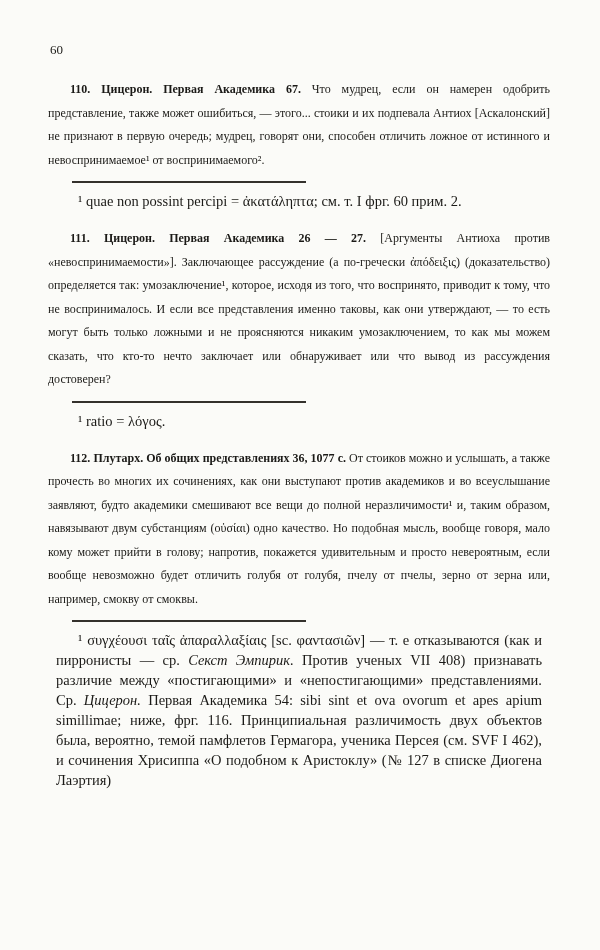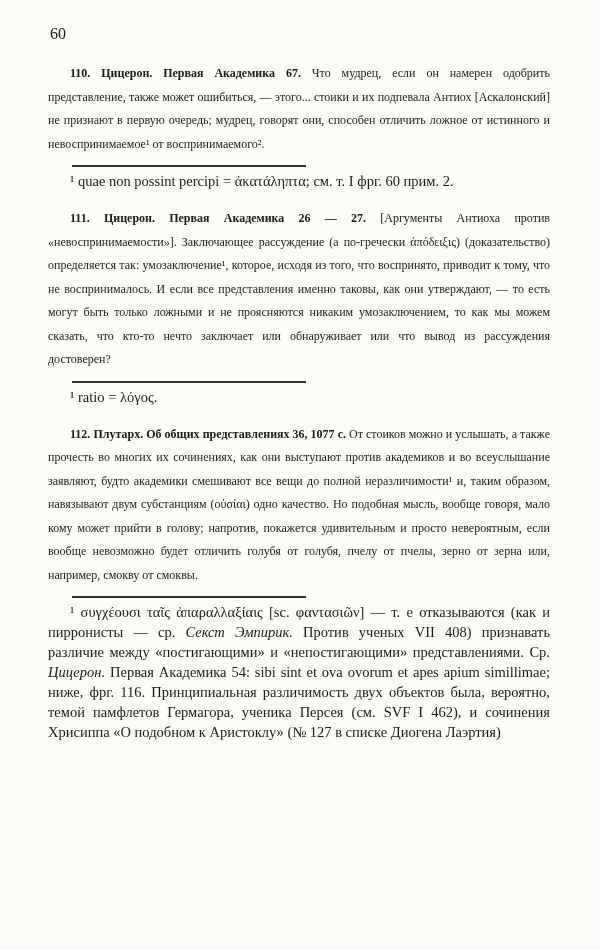--- a/index.html
+++ b/index.html
@@ -15,43 +15,43 @@
     color: #1b1a17;
   }
   .page {
     box-sizing: border-box;
     width: 600px;
     height: 950px;
     padding: 22px 50px 0 48px;
     overflow: hidden;
   }
   .pageno {
-    font-size: 16px;
+    font-size: 13px;
     line-height: 24px;
-    margin: 0 0 16px 2px;
+    margin: 16px 0 16px 2px;
   }
   .frag {
     margin: 16px 0 0 0;
     font-size: 12px;
     line-height: 23.5px;
     text-align: justify;
     text-indent: 22px;
   }
   .head {
     font-weight: bold;
   }
   .fnrule {
     height: 0;
     border: none;
     border-top: 2px solid #34312c;
     width: 234px;
     margin: 9px 0 4px 24px;
   }
   .fn {
-    margin: 0;
+    margin: 8px;
     font-size: 14.5px;
     line-height: 20px;
     text-align: justify;
     text-indent: 22px;
   }
   .fn i {
     font-style: italic;
   }
 </style>
 </head>

